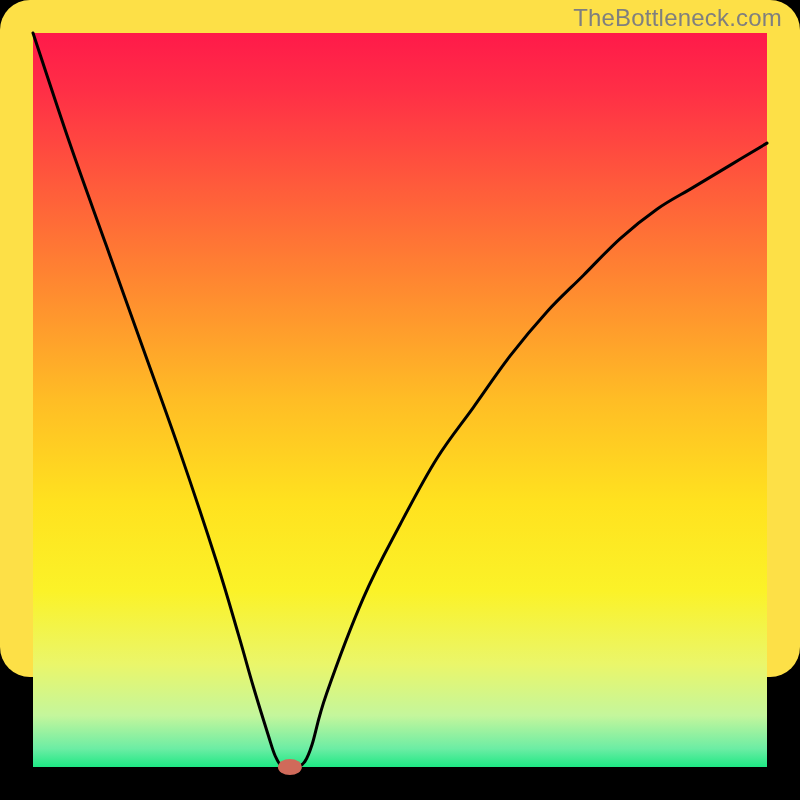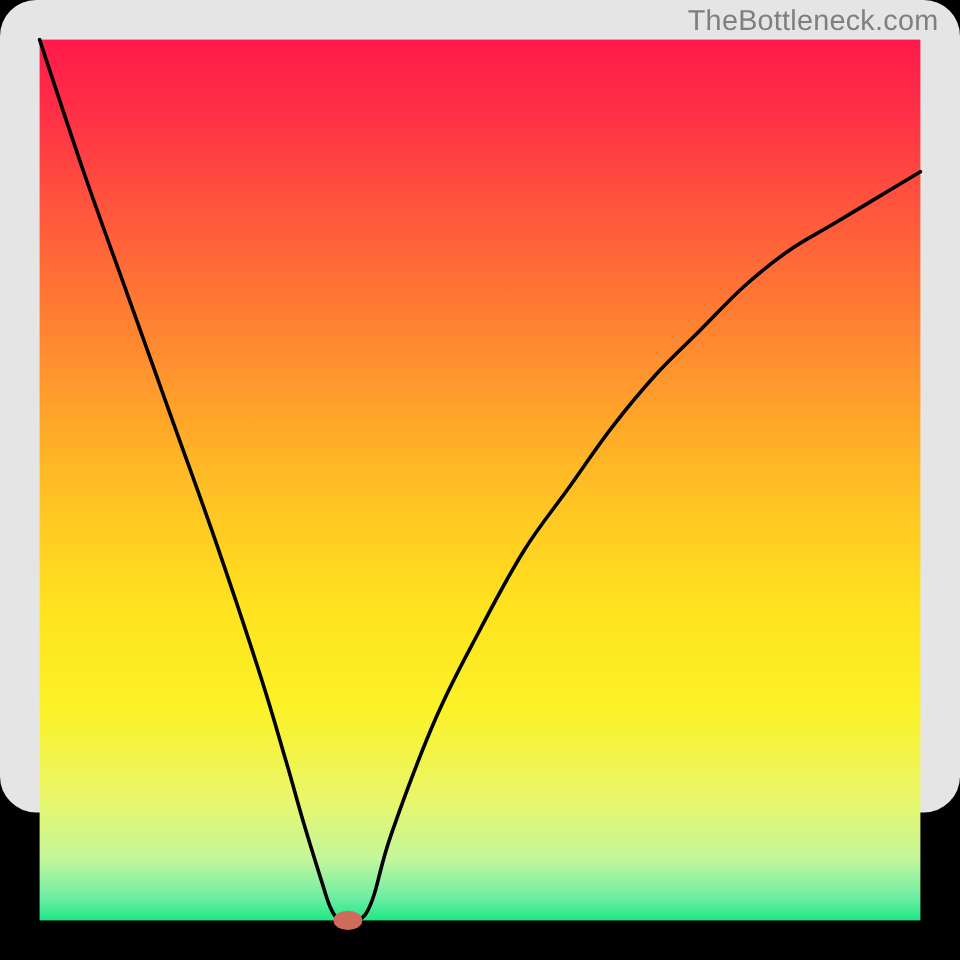--- a/index.html
+++ b/index.html
@@ -7,21 +7,21 @@
     padding: 0;
     width: 800px;
     height: 800px;
     background: #000;
     overflow: hidden;
   }
   .frame {
     position: relative;
     width: 800px;
     height: 677px;
-    background: #e5e5e5;
+    background: #fde047;
     border-radius: 30px;
   }
   .watermark {
     position: absolute;
     top: 4px;
     right: 18px;
     color: #7f7f7f;
     font-family: Arial, Helvetica, sans-serif;
     font-size: 24px;
     font-weight: 400;

